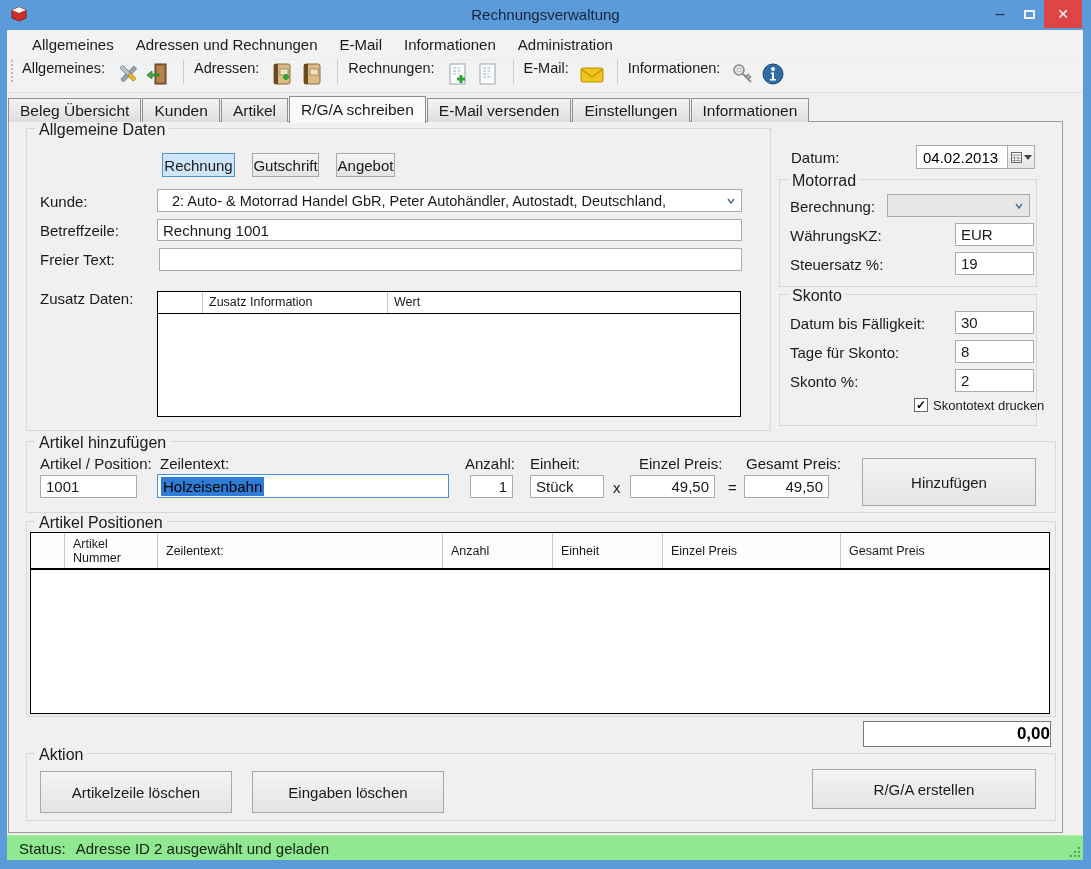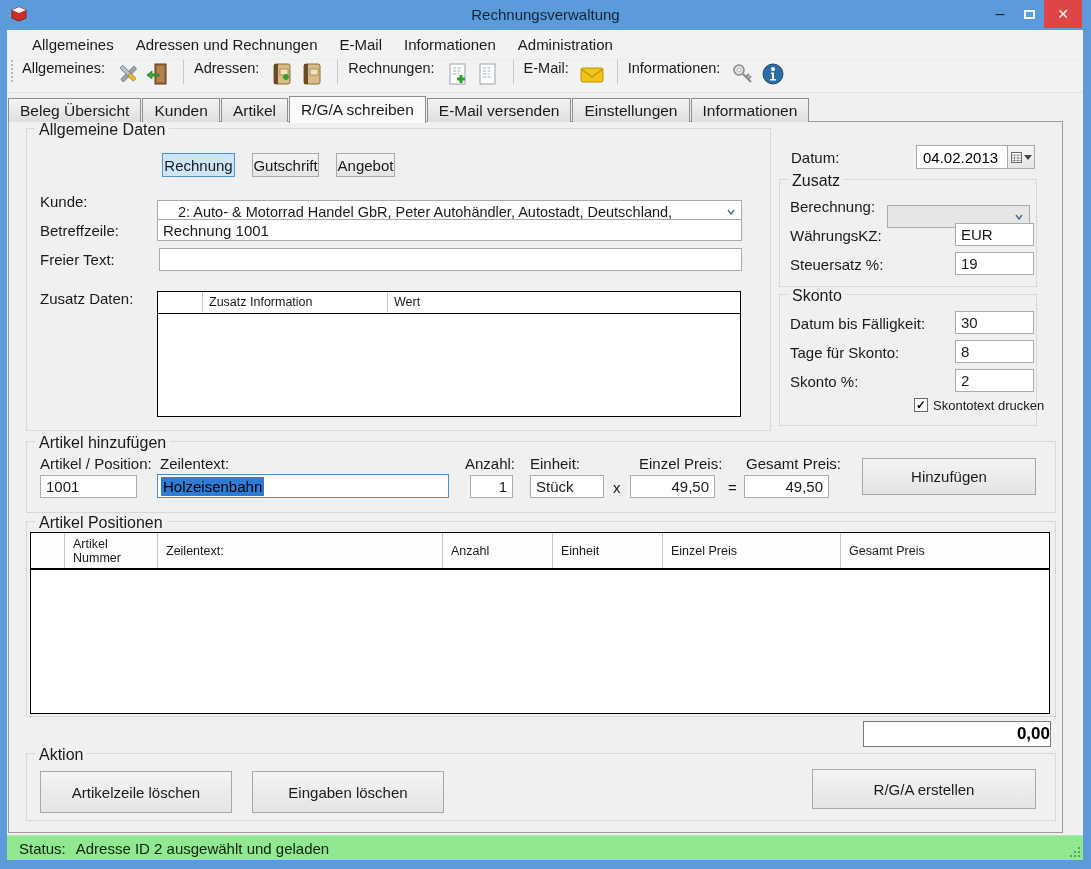--- a/index.html
+++ b/index.html
@@ -39,21 +39,21 @@
   
   .groupbox { position: absolute; border: 1px solid #D8D8D8; }
   .gb-caption { position: absolute; top: -8px; left: 8px; background: #F0F0F0; padding: 0 4px; font-size: 16px; color: #1A1A1A; white-space: nowrap; }
 
   .lbl { position: absolute; font-size: 15px; color: #1A1A1A; white-space: nowrap; }
 
   .txt { position: absolute; border: 1px solid #ABABAB; background: #fff; font-family: "Liberation Sans", sans-serif; font-size: 15px; color: #1A1A1A; padding: 0 5px; }
   .txt.ralign { text-align: right; }
   input.txt { outline: none; }
 
-  .combo { position: absolute; border: 1px solid #ABABAB; background: #fff; display: flex; align-items: center; font-size: 14.5px; color: #1A1A1A; padding: 0 22px 0 20px; overflow: hidden; white-space: nowrap; margin-top: 11px; }
+  .combo { position: absolute; border: 1px solid #ABABAB; background: #fff; display: flex; align-items: center; font-size: 14.5px; color: #1A1A1A; padding: 0 22px 0 14px; overflow: hidden; white-space: nowrap; }
   .combo .chev { position: absolute; right: 6px; top: 50%; margin-top: -4px; width: 8px; height: 8px; }
   .combo.gray { background: #E6E6E6; }
 
   .push-btn { position: absolute; background: linear-gradient(#F4F4F4, #E4E4E4); border: 1px solid #A8A8A8; font-family: "Liberation Sans", sans-serif; font-size: 15px; color: #1A1A1A; display: flex; align-items: center; justify-content: center; }
   .push-btn.selected { background: #CDE5F7; border: 1px solid #4E95D4; }
 
   
   .date-wrap { position: absolute; display: flex; }
   .date-txt { width: 92px; height: 24px; border: 1px solid #ABABAB; background: #fff; font-size: 15px; padding: 2px 6px; }
   .date-btn { width: 27px; height: 24px; border: 1px solid #ABABAB; border-left: none; background: linear-gradient(#F6F6F6, #E6E6E6); display: flex; align-items: center; justify-content: center; gap: 2px; }
@@ -254,21 +254,21 @@
         <div class="date-btn">
           <svg width="11" height="11" viewBox="0 0 11 11">
             <rect x="0.5" y="0.5" width="10" height="10" fill="#fff" stroke="#666"></rect>
             <path d="M0.5 3 H10.5 M3.5 3 V10.5 M7 3 V10.5 M0.5 6 H10.5 M0.5 8.5 H10.5" stroke="#888" stroke-width="0.8"></path>
           </svg>
           <span class="tri-down"></span>
         </div>
       </div>
 
       <div class="groupbox" style="left:770px; top:57px; width:258px; height:108px;">
-        <div class="gb-caption">Zusatz</div>
+        <div class="gb-caption">Motorrad</div>
         <div class="lbl" style="left:10px; top:18px;">Berechnung:</div>
         <div class="combo gray" style="left:107px; top:14px; width:143px; height:23px;">
           <span></span>
           <svg class="chev" viewBox="0 0 8 8">
               <polyline points="1,2 4,6 7,2" fill="none" stroke="#4A6B8A" stroke-width="1.4"></polyline>
             </svg>
         </div>
         <div class="lbl" style="left:10px; top:47px;">WährungsKZ:</div>
         <input class="txt" style="left: 175px; top: 43px; width: 79px; height: 23px;" readonly="" value="EUR">
         <div class="lbl" style="left:10px; top:76px;">Steuersatz %:</div>
@@ -307,21 +307,21 @@
         <div class="op" style="left:586px; top:37px;">x</div>
 
         <div class="lbl" style="left:612px; top:13px;">Einzel Preis:</div>
         <input class="txt ralign" style="left: 603px; top: 33px; width: 85px; height: 23px;" readonly="" value="49,50">
 
         <div class="op" style="left:701px; top:37px;">=</div>
 
         <div class="lbl" style="left:719px; top:13px;">Gesamt Preis:</div>
         <input class="txt ralign" style="left: 717px; top: 33px; width: 85px; height: 23px;" readonly="" value="49,50">
 
-        <div class="push-btn" style="left:835px; top:16px; width:174px; height:37px;">Hinzufügen</div>
+        <div class="push-btn" style="left:835px; top:16px; width:174px; height:48px;">Hinzufügen</div>
       </div>
 
       <div class="groupbox" style="left:17px; top:399px; width:1030px; height:196px;">
         <div class="gb-caption">Artikel Positionen</div>
         <div class="ptable" style="left:3px; top:10px; width:1020px; height:182px;">
           <div class="ptable-header">
             <div class="pc pc0"></div>
             <div class="pc pc1">Artikel Nummer</div>
             <div class="pc pc2">Zeilentext:</div>
             <div class="pc pc3">Anzahl</div>

